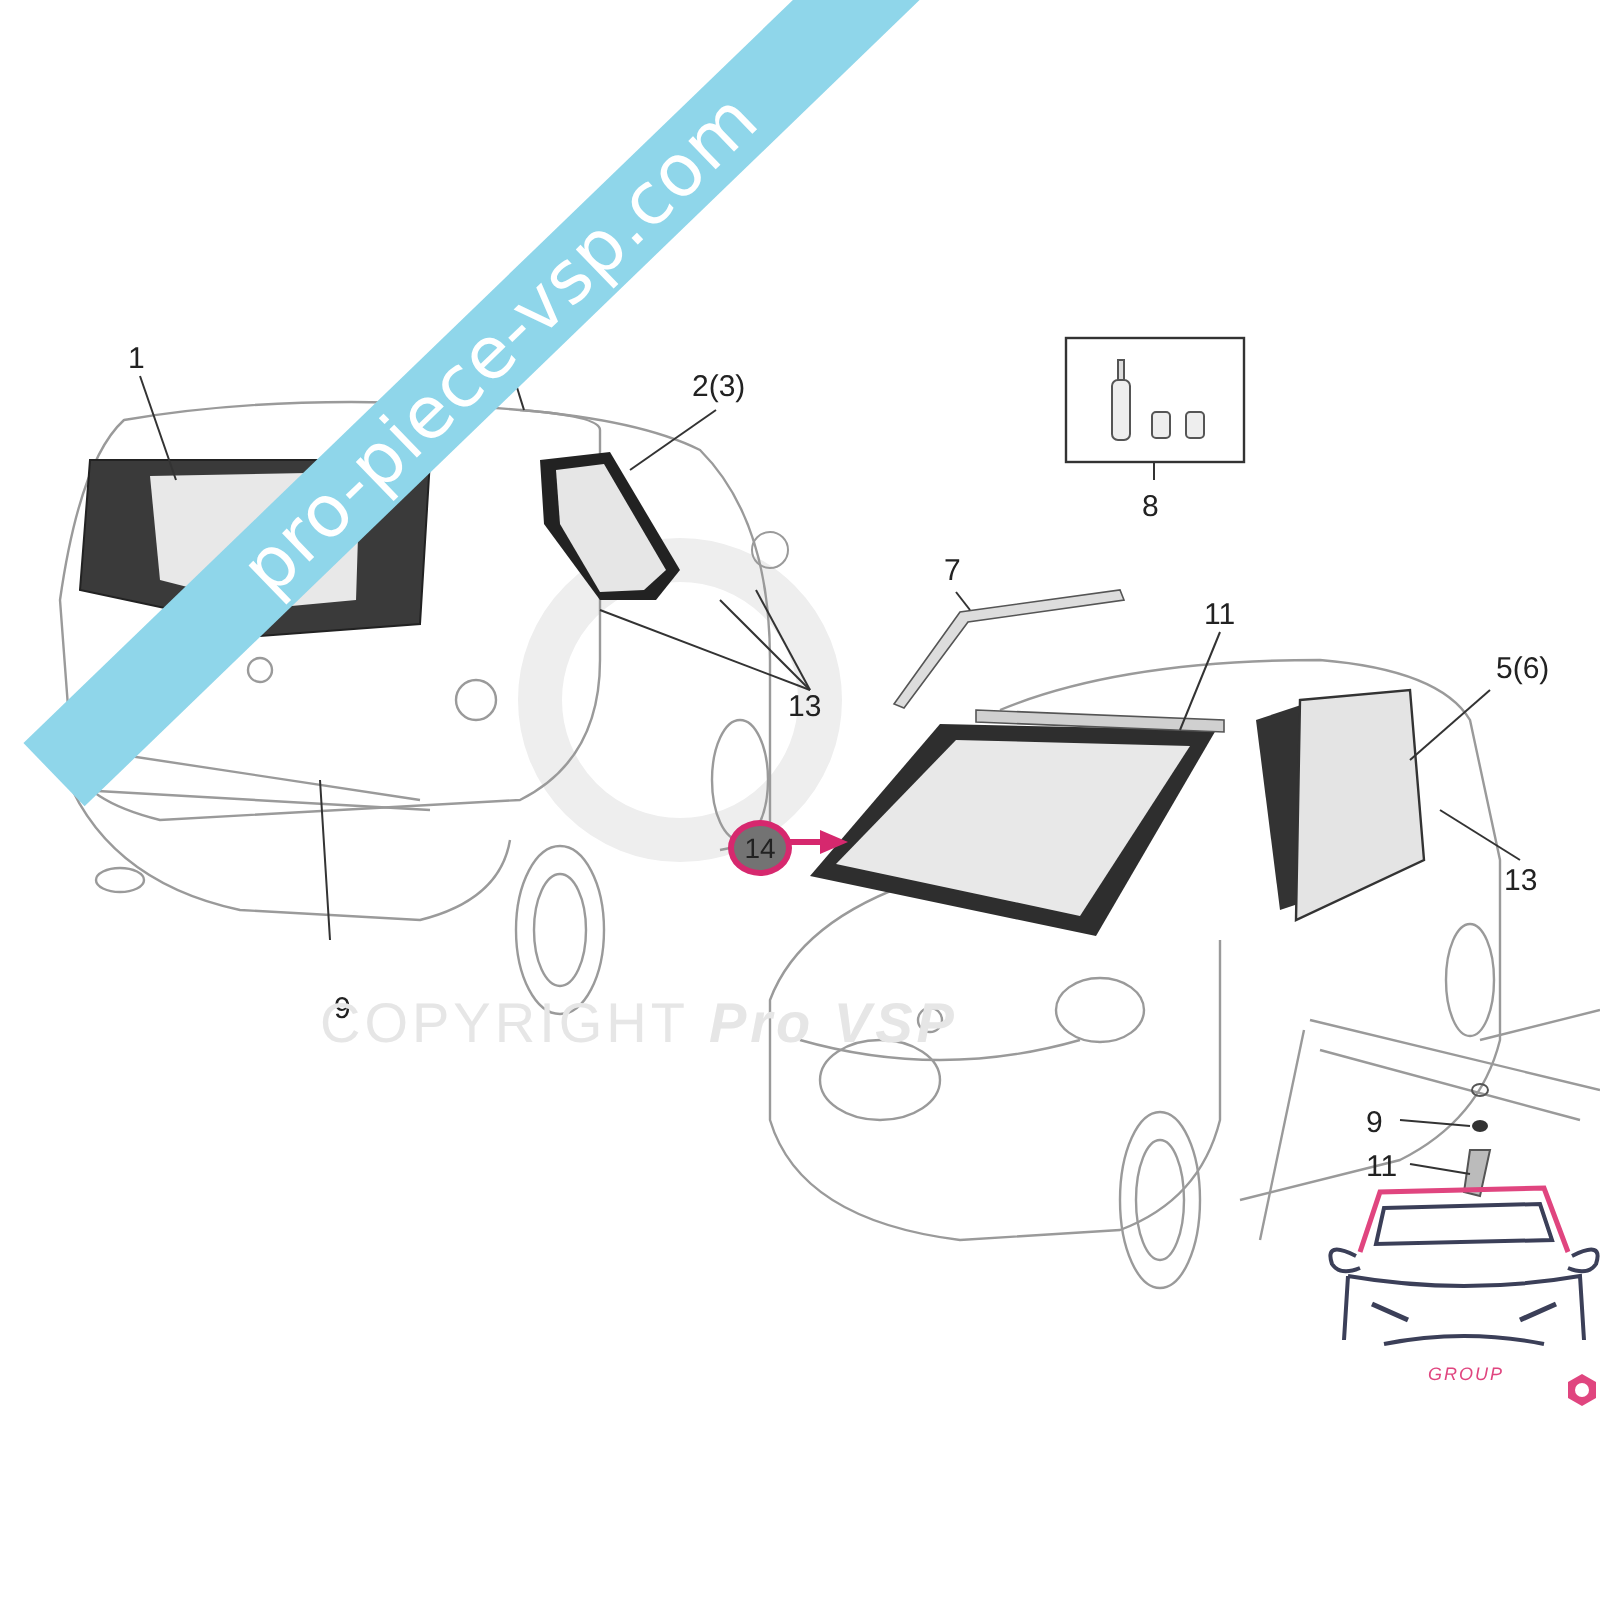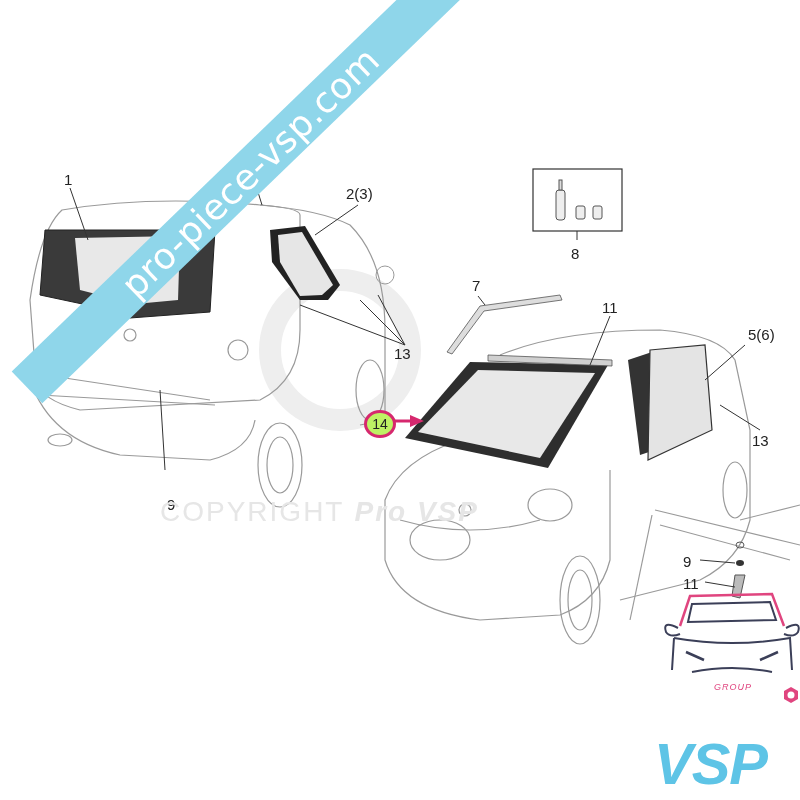--- a/index.html
+++ b/index.html
@@ -3,21 +3,21 @@
 <meta charset="utf-8">
 <style>
   html,body{margin:0;padding:0;background:#ffffff;}
   body{width:800px;height:800px;position:relative;overflow:hidden;font-family:"Liberation Sans",sans-serif;}
   .canvas{position:absolute;left:0;top:0;width:800px;height:800px;}
   .label{position:absolute;font-family:"Liberation Sans",sans-serif;font-size:15px;color:#222;line-height:1;white-space:nowrap;}
   .watermark-copy{position:absolute;left:160px;top:496px;font-family:"Liberation Sans",sans-serif;font-size:28px;color:#e6e6e6;letter-spacing:2px;white-space:nowrap;}
   .watermark-copy .pro{font-style:italic;font-weight:bold;margin-left:10px;}
   .banner{position:absolute;left:-60px;top:150px;width:620px;height:44px;background:#8fd6ea;transform:rotate(-44deg);transform-origin:center;display:flex;align-items:center;justify-content:center;}
   .banner span{font-family:"DejaVu Sans",sans-serif;font-size:36px;color:#ffffff;font-weight:normal;letter-spacing:0.5px;}
-  .callout14{position:absolute;left:364px;top:410px;width:26px;height:22px;border:3px solid #d6286e;border-radius:50%;display:flex;align-items:center;justify-content:center;font-size:14px;color:#222;background:#bef264;}
+  .callout14{position:absolute;left:364px;top:410px;width:26px;height:22px;border:3px solid #d6286e;border-radius:50%;display:flex;align-items:center;justify-content:center;font-size:14px;color:#222;background:#737373;}
   .logo{position:absolute;left:620px;top:590px;width:160px;height:200px;margin-left:32px;}
   .logo .group{position:absolute;left:62px;top:92px;font-size:9px;font-style:italic;color:#e0457f;letter-spacing:1px;}
   .logo .pro{position:absolute;left:0px;top:92px;font-size:64px;font-weight:bold;font-style:italic;color:#3b3f58;letter-spacing:-2px;}
   .logo .vsp{position:absolute;left:2px;top:140px;font-size:58px;font-weight:bold;font-style:italic;color:#5ec4e6;letter-spacing:-1px;}
 </style>
 </head>
 <body>
 
 <div class="canvas">
   <svg width="800" height="800" viewBox="0 0 800 800" style="position:absolute;left:0;top:0;">
@@ -137,15 +137,14 @@
       <path d="M134 38 Q150 30 146 42 Q142 48 132 44" fill="none" stroke="#3b3f58" stroke-width="2"></path>
       <path d="M22 48 Q80 58 138 48 L140 80 M20 80 L22 48" fill="none" stroke="#3b3f58" stroke-width="2"></path>
       <path d="M34 62 L52 70 M126 62 L108 70" stroke="#3b3f58" stroke-width="2.5"></path>
       <path d="M40 82 Q80 74 120 82" fill="none" stroke="#3b3f58" stroke-width="2"></path>
     </svg>
     <span class="group">GROUP</span>
     <svg width="18" height="18" viewBox="0 0 18 18" style="position:absolute;left:130px;top:96px;">
       <polygon points="9,1 16,5 16,13 9,17 2,13 2,5" fill="#e0457f"></polygon>
       <circle cx="9" cy="9" r="3.5" fill="#fff"></circle>
     </svg>
-    <span class="vsp">VSP</span>
   </div>
 </div>
 
 </body></html>

